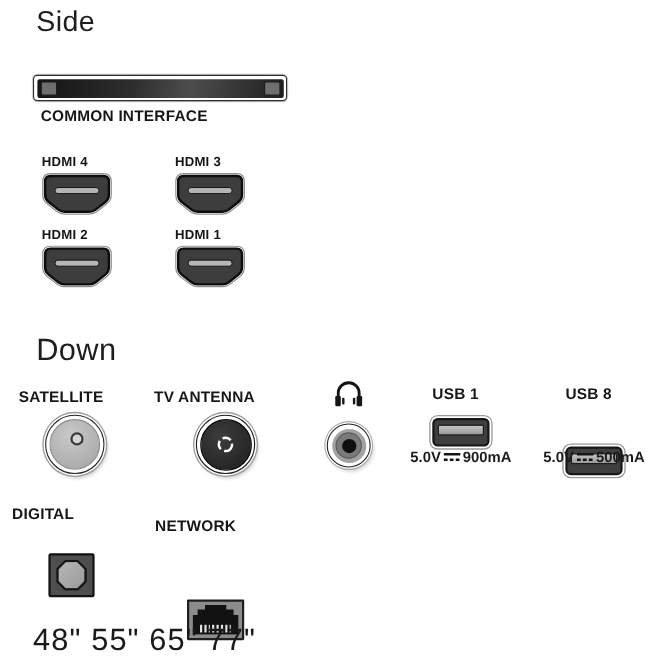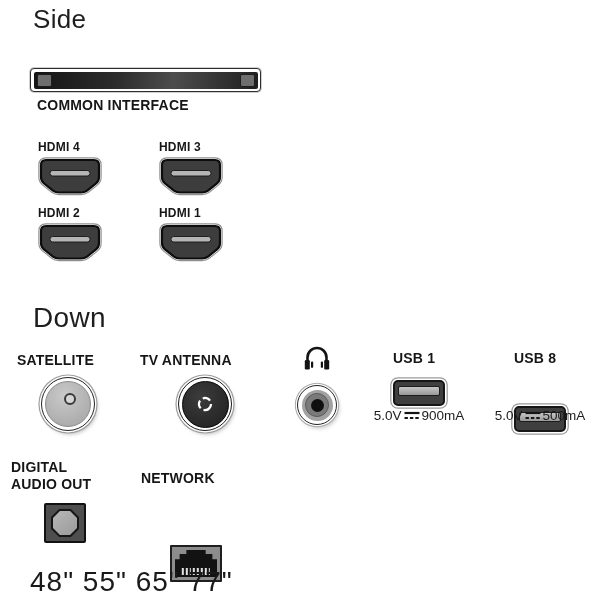--- a/index.html
+++ b/index.html
@@ -5,21 +5,21 @@
   html,body{margin:0;padding:0;background:#fff;}
   .canvas{
     position:relative;width:600px;height:600px;background:#ffffff;
     font-family:"Liberation Sans", sans-serif;color:#1c1c1c;overflow:hidden;
   }
   .abs{position:absolute;}
   .heading{font-size:26px;font-weight:400;color:#1e1e1e;letter-spacing:.3px;text-align:right;}
   .lbl{font-weight:700;font-size:14px;text-align:left;color:#161616;letter-spacing:.2px;white-space:nowrap;}
   .lbl-hdmi{font-size:12px;}
   .lbl-sub{font-weight:400;font-size:16px;text-align:center;white-space:nowrap;}
-  .spec{font-weight:400;font-size:13.5px;display:flex;align-items:center;justify-content:center;gap:1px;white-space:nowrap;}
+  .spec{font-weight:700;font-size:13.5px;display:flex;align-items:center;justify-content:center;gap:1px;white-space:nowrap;}
 
   
   .ci{width:224px;height:17px;border:1.8px solid #2f2f2f;border-radius:4px;background:#fff;
       box-shadow:0 0 0 1px #cfcfcf;padding:2.5px;}
   .ci-bar{width:100%;height:100%;border-radius:2px;position:relative;
       background:linear-gradient(100deg,#141414 0%,#2d2d2d 38%,#4d4d4d 62%,#1f1f1f 100%);}
   .ci-bar::before,.ci-bar::after{content:"";position:absolute;top:2.5px;width:13px;height:11px;
       background:#6e6e6e;border:1px solid #1d1d1d;border-radius:2px;}
   .ci-bar::before{left:3px;} .ci-bar::after{right:3px;}
 
@@ -165,21 +165,20 @@
     <span>5.0V</span>
     <svg width="18" height="11" viewBox="0 0 18 11">
       <line x1="1.5" y1="3" x2="16.5" y2="3" stroke="#141414" stroke-width="2.2"></line>
       <line x1="1.5" y1="8" x2="16.5" y2="8" stroke="#141414" stroke-width="2.2" stroke-dasharray="3.4 2"></line>
     </svg>
     <span>500mA</span>
   </div>
 
   <div class="abs lbl" style="left:11px;top:459px;width:112px;line-height:17px;">
     <div>DIGITAL</div>
-    <div>AUDIO OUT</div>
   </div>
   <div class="abs toslink" style="left:44px;top:503px;">
     <div class="oct-outer">
         <div class="oct-inner"></div>
       </div>
   </div>
 
   <div class="abs lbl" style="left:141px;top:470px;width:100px;">NETWORK</div>
   <div class="abs rj45" style="left:170px;top:493px;">
     <div class="rj45-key"></div>

